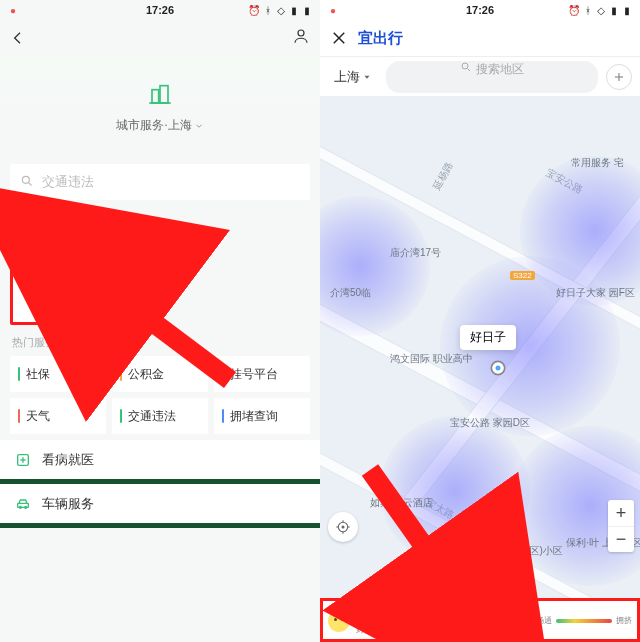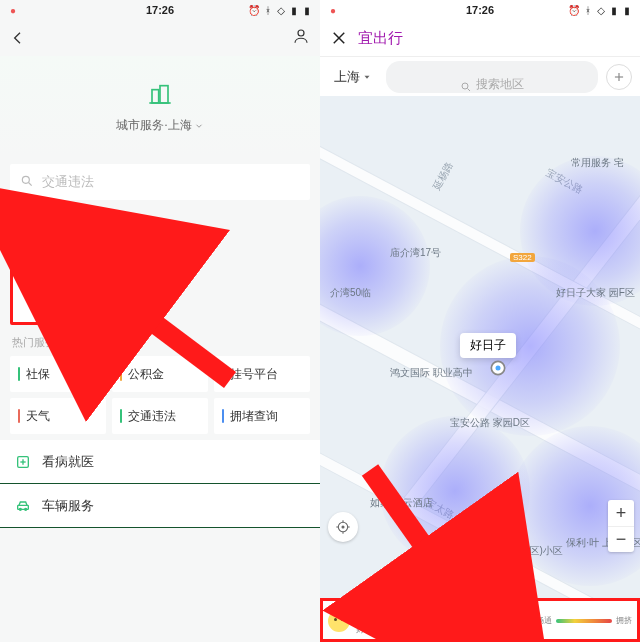--- a/index.html
+++ b/index.html
@@ -38,31 +38,31 @@
   .red-box { border: 3px solid #ff1a1a; }
 
   
   .grid3 { padding: 0 10px; display: grid; grid-template-columns: repeat(3,1fr); gap: 6px; }
   .chip { height: 36px; background: #fff; border-radius: 2px; display: flex; align-items: center; padding: 0 8px; font-size: 12px; color: #333; }
   .chip .bar { width:2px; height:14px; border-radius:1px; margin-right:6px; }
   .b-green { background:#35c27a; } .b-cyan{background:#3cc1d6;} .b-orange{background:#f2a63c;} .b-red{background:#e96a5b;} .b-blue{background:#4b8ef0;}
 
   
   .hall { margin-top: 6px; }
-  .hall-item { background:#fff; height: 44px; display:flex; align-items:center; padding:0 14px; gap:10px; font-size:13px; color:#333; border-bottom:1px solid #14532d; }
+  .hall-item { background:#fff; height: 44px; display:flex; align-items:center; padding:0 14px; gap:10px; font-size:13px; color:#333; border-bottom:5px solid #14532d; }
   .hall-icon { width:18px; height:18px; display:flex; align-items:center; justify-content:center; }
 
   
   .rheader { height: 36px; display:flex; align-items:center; gap:10px; padding:0 10px; background:#fff; }
-  .rtitle { font-size: 15px; font-weight: 400; color:#a21caf; }
+  .rtitle { font-size: 15px; font-weight: 700; color:#1d4ed8; }
   .close-x { width:18px; height:18px; }
 
   .searchline { height: 40px; background:#fff; display:flex; align-items:center; padding:0 8px; gap:8px; border-top:1px solid #eee; }
   .city-sel { display:flex; align-items:center; gap:2px; font-size:13px; color:#333; padding:4px 6px; }
-  .r-search { flex:1; background:#f1f2f3; border-radius:14px; height:32px; display:flex; align-items:flex-end; justify-content:center; gap:4px; color:#aaa; font-size:12px; }
+  .r-search { flex:1; background:#f1f2f3; border-radius:14px; height:32px; display:flex; align-items:flex-start; justify-content:center; gap:4px; color:#aaa; font-size:12px; }
   .plus-btn { width:26px; height:26px; border-radius:50%; border:1px solid #ddd; display:flex; align-items:center; justify-content:center; color:#888; }
 
   
   .map { position:absolute; top:96px; left:0; right:0; bottom:0; background:#eaf0f5; overflow:hidden; }
   .road { position:absolute; background:#fff; opacity:0.85; box-shadow: 0 0 0 1px #dfe6ed; }
   .road.a { width:480px; height:14px; transform: rotate(28deg); left:-70px; top:300px; }
   .road.b { width:500px; height:14px; transform: rotate(-52deg); left:-20px; top:220px; }
   .road.c { width:430px; height:10px; transform: rotate(28deg); left:-80px; top:430px; }
   .road.d { width:430px; height:10px; transform: rotate(28deg); left:-30px; top:150px; }
   .road-label { position:absolute; font-size:10px; color:#9aa6b2; transform-origin:left top; white-space:nowrap; }
@@ -277,30 +277,30 @@
       <div class="road-label" style="left:110px; top:400px; transform:rotate(28deg)">宝太路</div>
 
       <div class="heat" style="left:120px; top:160px; width:180px; height:180px"></div>
       <div class="heat" style="left:-30px; top:100px; width:140px; height:140px"></div>
       <div class="heat" style="left:200px; top:60px; width:150px; height:150px"></div>
       <div class="heat" style="left:60px; top:320px; width:150px; height:150px"></div>
       <div class="heat" style="left:190px; top:330px; width:160px; height:160px"></div>
 
       <div class="poi" style="left:70px; top:150px">庙介湾17号</div>
       <div class="poi" style="left:10px; top:190px">介湾50临</div>
-      <div class="poi" style="left:70px; top:270px">鸿文国际 职业高中</div>
+      <div class="poi" style="left:70px; top:256px">鸿文国际 职业高中</div>
       <div class="poi" style="left:130px; top:320px">宝安公路 家园D区</div>
       <div class="poi" style="left:50px; top:400px">如家派 云酒店</div>
       <div class="poi" style="left:140px; top:448px">保利·叶上海 (西区)小区</div>
       <div class="poi" style="left:246px; top:440px">保利·叶 上海小区</div>
       <div class="poi" style="left:251px; top:60px">常用服务 宅</div>
       <div class="poi" style="left:236px; top:190px">好日子大家 园F区</div>
-      <div class="poi" style="left:190px; top:157px; background:#f2a63c; color:#fff; padding:0 3px; border-radius:2px; font-size:8px;">S322</div>
-
-      <div class="tooltip" style="left:140px; top:237px">好日子</div>
+      <div class="poi" style="left:190px; top:175px; background:#f2a63c; color:#fff; padding:0 3px; border-radius:2px; font-size:8px;">S322</div>
+
+      <div class="tooltip" style="left:140px; top:229px">好日子</div>
       <div class="pin" style="left:168px; top:262px">
         <svg viewBox="0 0 24 24" width="20" height="20">
             <circle cx="12" cy="12" r="8" fill="#fff" stroke="#888" stroke-width="2"></circle>
             <circle cx="12" cy="12" r="3" fill="#4aa8ff"></circle>
           </svg>
       </div>
 
       <div class="locate">
         <svg viewBox="0 0 24 24" width="16" height="16" fill="none" stroke="#666" stroke-width="1.6">
             <circle cx="12" cy="12" r="7"></circle>

